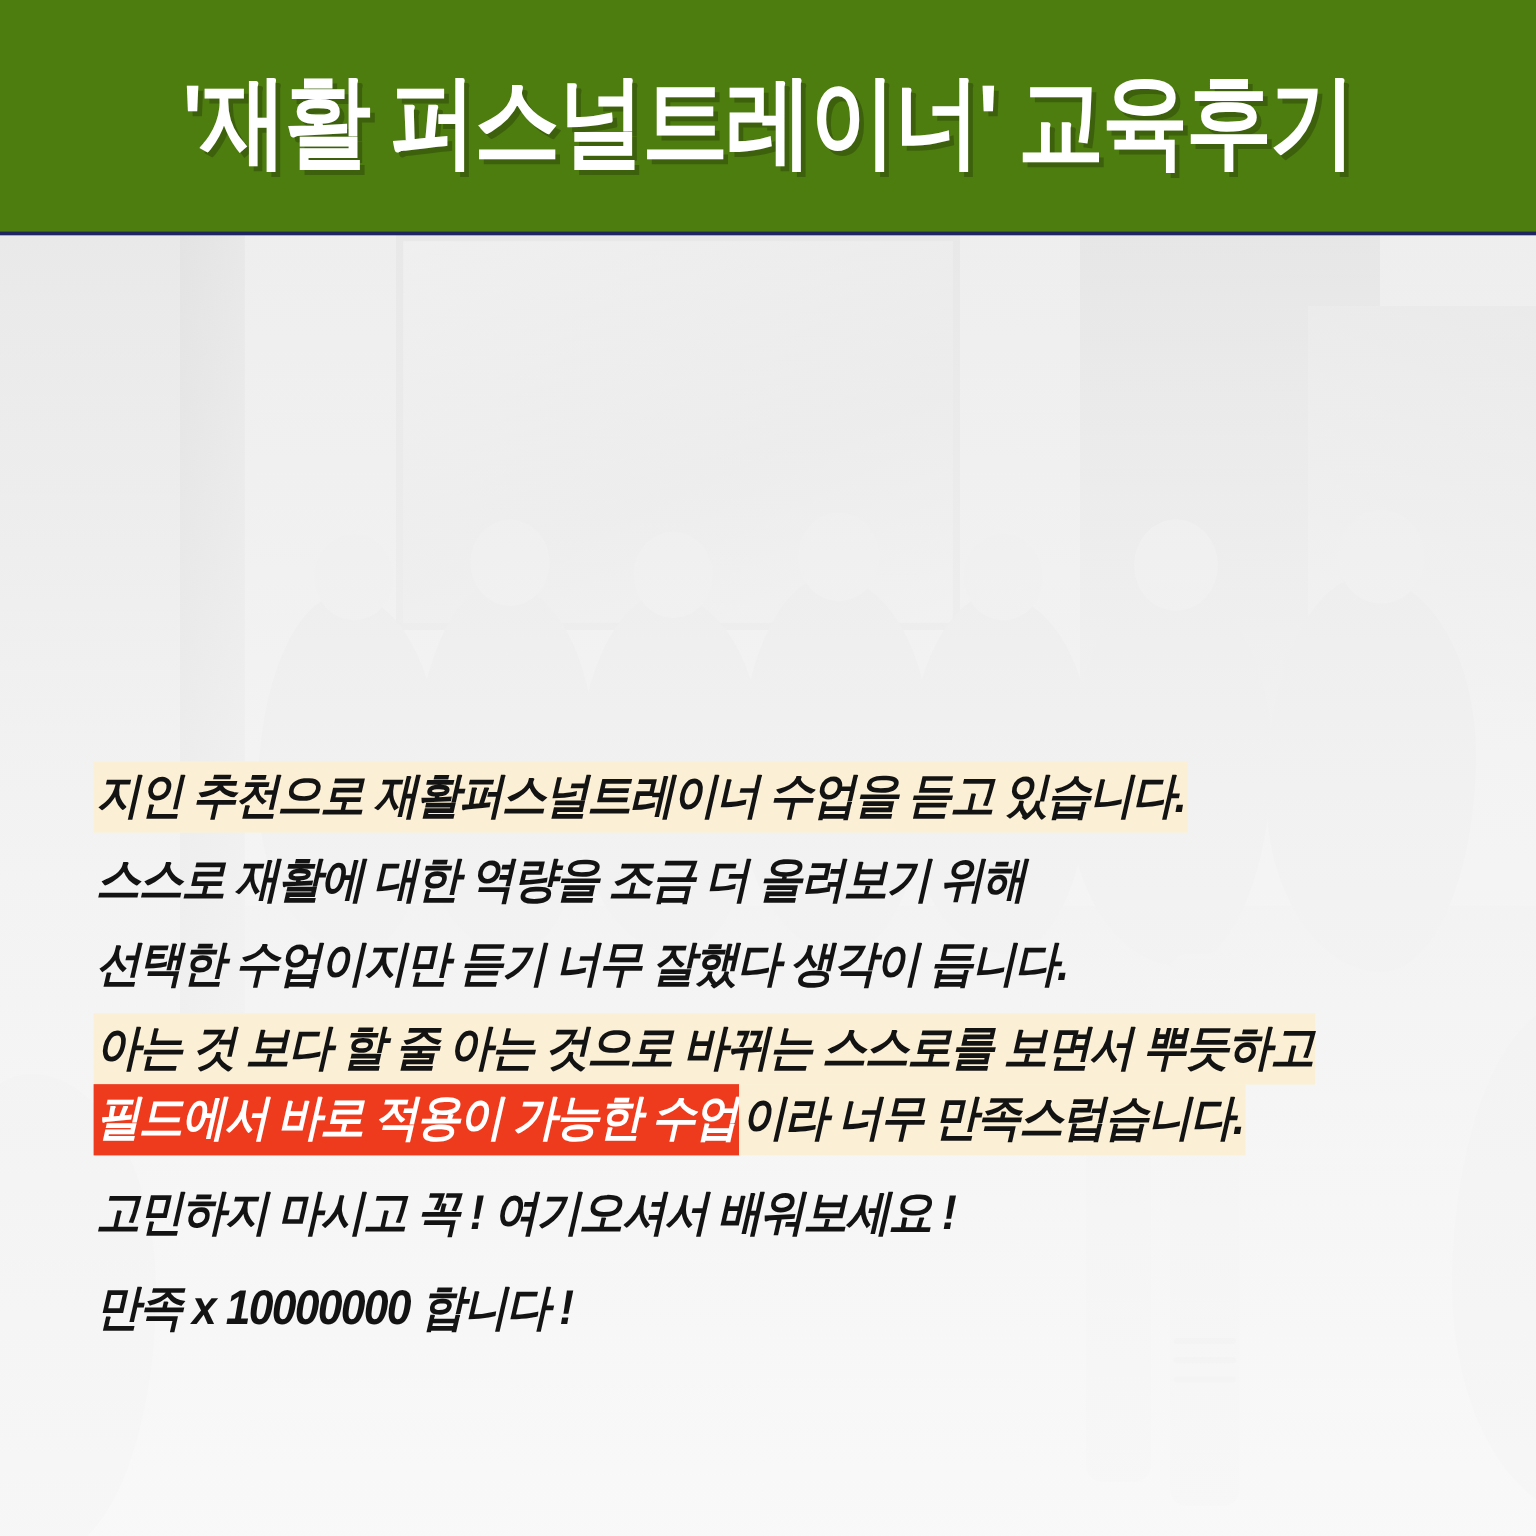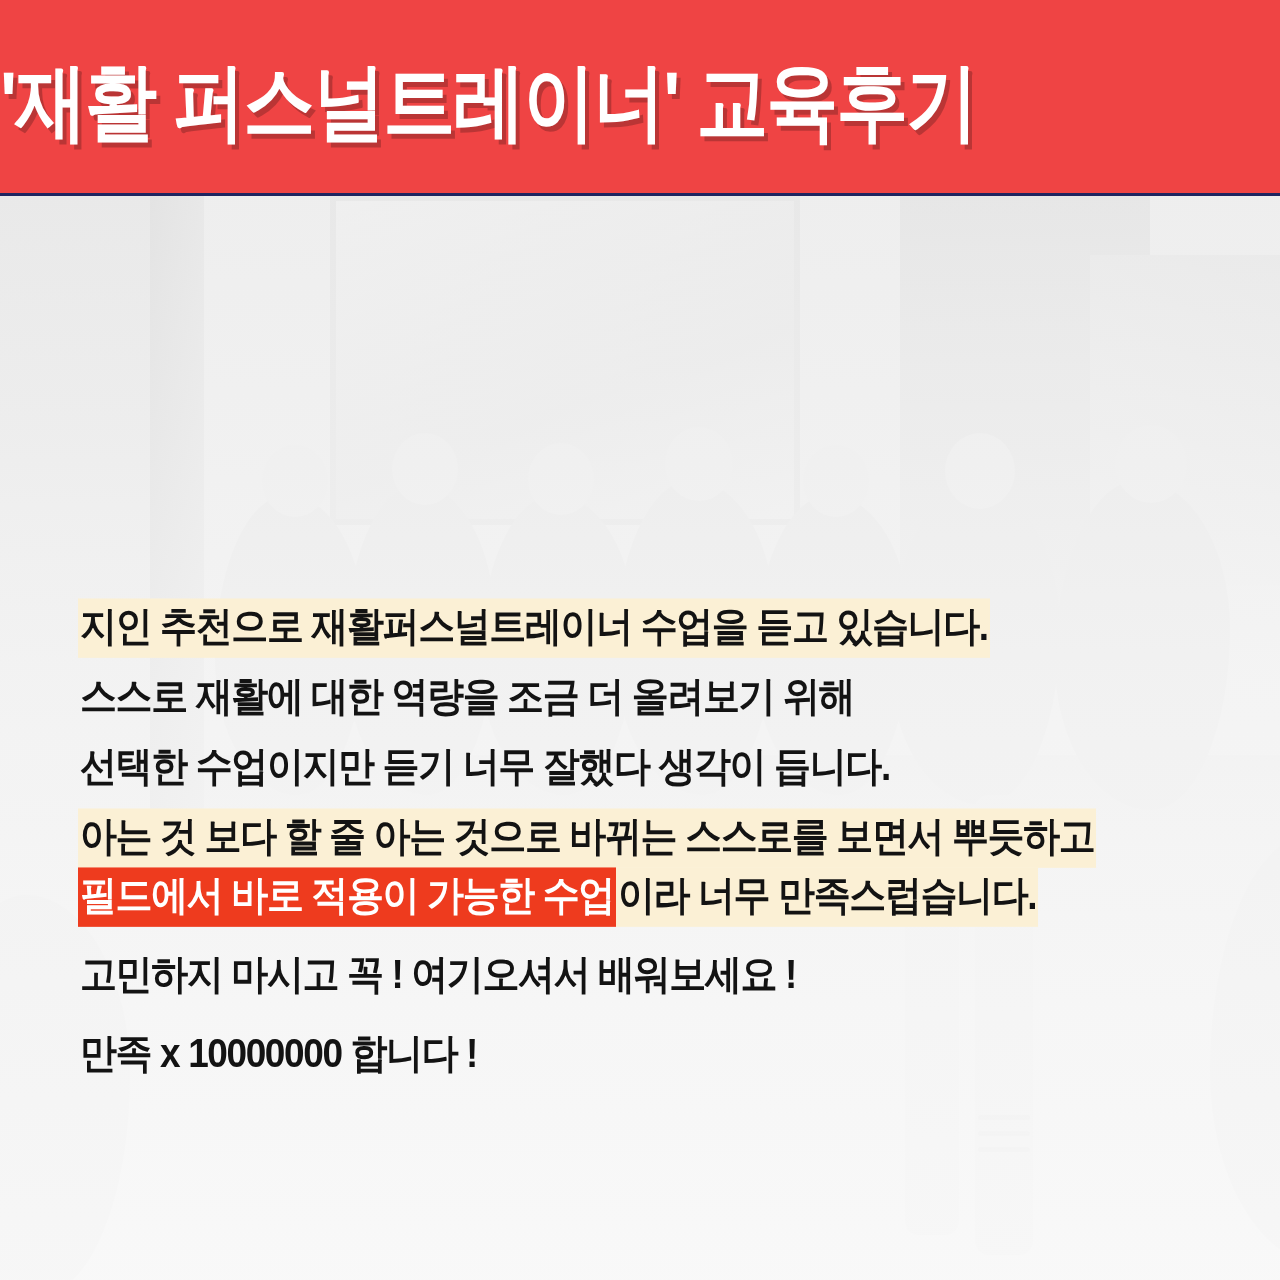--- a/index.html
+++ b/index.html
@@ -88,23 +88,24 @@
         rgba(246,246,246,0.86) 45%,
         rgba(247,247,247,0.90) 70%,
         rgba(249,249,249,0.93) 100%);
   }
 
   
   .header {
     position: absolute;
     left: 0; top: 0;
     width: 1280px; height: 196px;
-    background: #ef4444;
+    background: #4d7c0f;
     display: flex;
     align-items: center;
+    justify-content: center;
     z-index: 20;
   }
   .header-rule {
     position: absolute;
     left: 0; top: 193px; width: 1280px; height: 3px;
     background: #1e2560;
     z-index: 21;
   }
   .header-title {
     font-size: 72px;
@@ -140,23 +141,24 @@
     paint-order: stroke fill;
     text-shadow: 7px 8px 4px rgba(90,90,90,0.40);
   }
   .hl-white  { color: #fdfdfd; }
   .hl-salmon { color: #f4886a; }
   .hl-orange { color: #f2522d; }
 
   
   .body-copy {
     position: absolute;
-    left: 78px; top: 608px;
+    left: 78px; top: 644px;
     width: 1140px;
     z-index: 15;
+    font-style: italic;
   }
   .copy-line {
     font-size: 37px;
     font-weight: bold;
     color: #131313;
     letter-spacing: -1.4px;
     white-space: nowrap;
     line-height: 1;
     margin-bottom: 33px;
     transform: scaleY(1.1);

